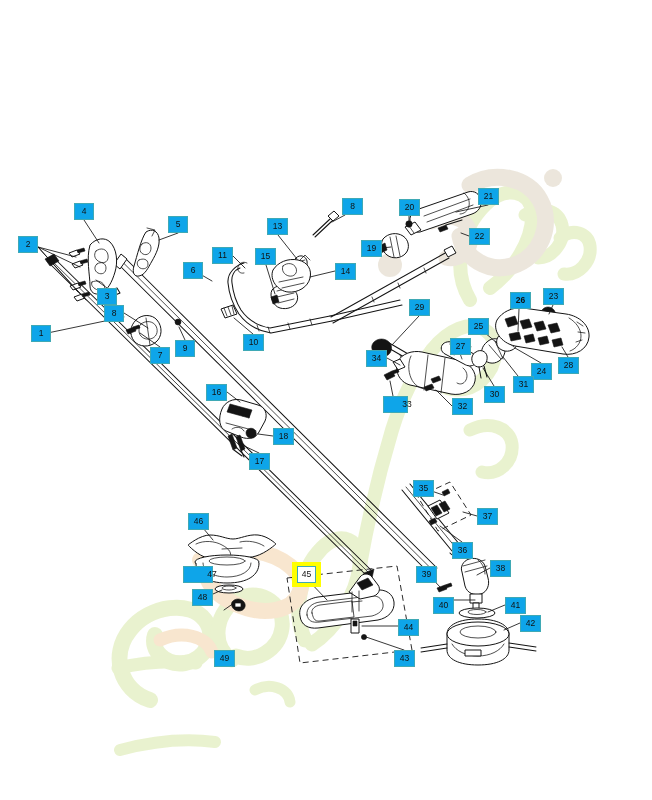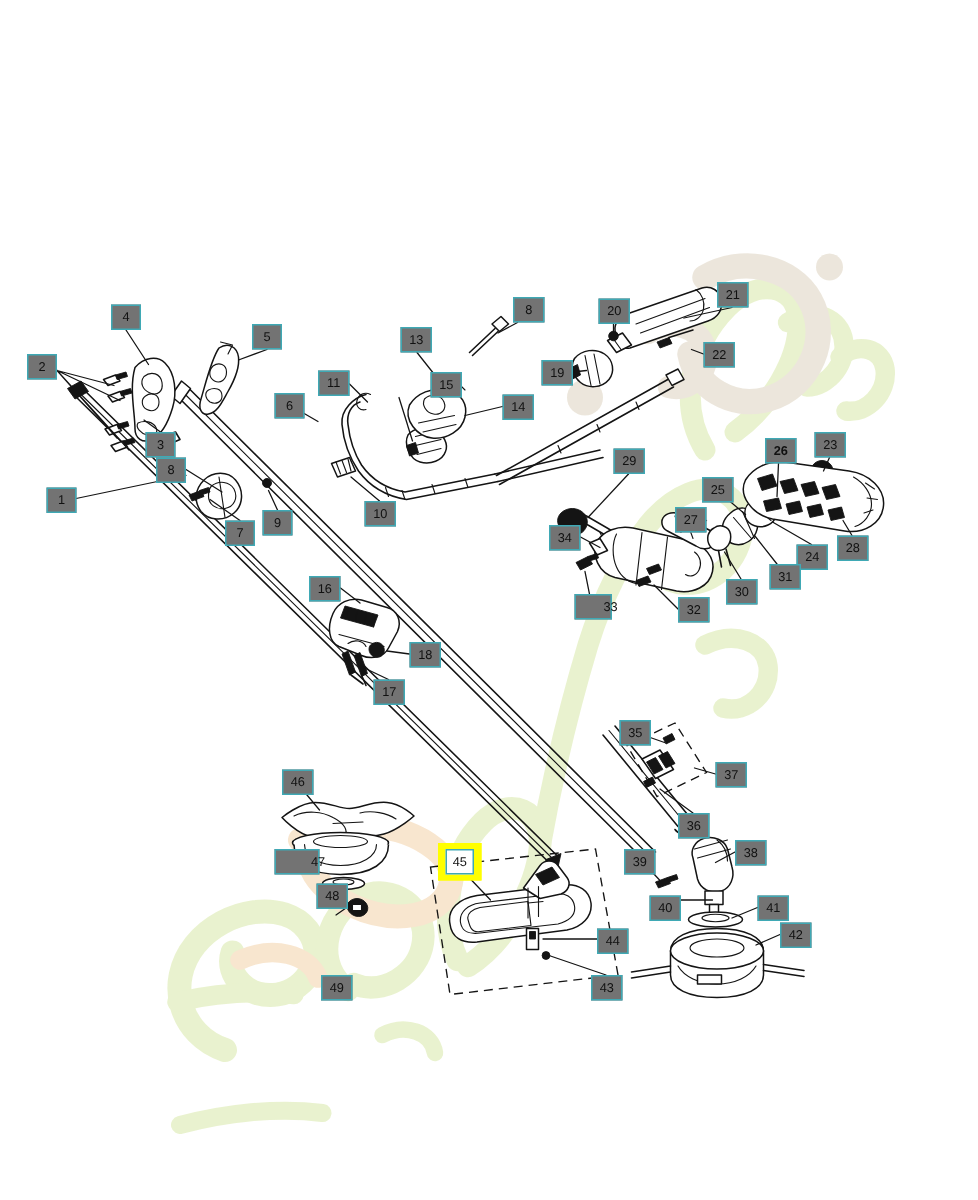--- a/index.html
+++ b/index.html
@@ -1,20 +1,20 @@
 <!DOCTYPE html>
 <html><head>
 <meta charset="utf-8">
 <style>
   html,body{margin:0;padding:0;background:#ffffff;}
   body{font-family:"Liberation Sans",sans-serif;}
   #page{position:relative;width:652px;height:800px;background:#fff;overflow:hidden;}
   #svgroot{position:absolute;left:0;top:0;width:652px;height:800px;}
   .wm{position:absolute;pointer-events:none;user-select:none;}
-  .callout{position:absolute;box-sizing:border-box;border:1.6px solid #3fa9b5;background:#737373;
+  .callout{position:absolute;box-sizing:border-box;border:1.6px solid #3fa9b5;background:#0ea5e9;
            display:flex;align-items:center;justify-content:center;
            font-family:"Liberation Sans",sans-serif;font-size:8.5px;color:#111;line-height:1;}
   .callout.hl{background:#ffff00;border-color:#ffff00;padding:4px;}
   .callout.hl > .inner{border:1.6px solid #3fa9b5;background:#fff;width:100%;height:100%;
            display:flex;align-items:center;justify-content:center;font-size:8.5px;}
 </style>
 </head>
 <body>
 
 <div id="page">
@@ -451,21 +451,21 @@
       <div class="callout" style="left: 168px; top: 216px; width: 20px; height: 17px;">5</div>
       <div class="callout" style="left: 183px; top: 262px; width: 20px; height: 17px;">6</div>
       <div class="callout" style="left: 150px; top: 347px; width: 20px; height: 17px;">7</div>
       <div class="callout" style="left: 104px; top: 305px; width: 20px; height: 17px;">8</div>
       <div class="callout" style="left: 175px; top: 340px; width: 20px; height: 17px;">9</div>
       <div class="callout" style="left: 243px; top: 334px; width: 21px; height: 17px;">10</div>
       <div class="callout" style="left: 212px; top: 247px; width: 21px; height: 17px;">11</div>
       <div class="callout" style="left: 342px; top: 198px; width: 21px; height: 17px;">8</div>
       <div class="callout" style="left: 267px; top: 218px; width: 21px; height: 17px;">13</div>
       <div class="callout" style="left: 335px; top: 263px; width: 21px; height: 17px;">14</div>
-      <div class="callout" style="left: 255px; top: 248px; width: 21px; height: 17px; margin-left: 32px;">15</div>
+      <div class="callout" style="left: 255px; top: 248px; width: 21px; height: 17px;">15</div>
       <div class="callout" style="left: 206px; top: 384px; width: 21px; height: 17px;">16</div>
       <div class="callout" style="left: 249px; top: 453px; width: 21px; height: 17px;">17</div>
       <div class="callout" style="left: 273px; top: 428px; width: 21px; height: 17px;">18</div>
       <div class="callout" style="left: 361px; top: 240px; width: 21px; height: 17px;">19</div>
       <div class="callout" style="left: 399px; top: 199px; width: 21px; height: 17px;">20</div>
       <div class="callout" style="left: 478px; top: 188px; width: 21px; height: 17px;">21</div>
       <div class="callout" style="left: 469px; top: 228px; width: 21px; height: 17px;">22</div>
       <div class="callout" style="left: 543px; top: 288px; width: 21px; height: 17px;">23</div>
       <div class="callout" style="left: 531px; top: 363px; width: 21px; height: 17px;">24</div>
       <div class="callout" style="left: 468px; top: 318px; width: 21px; height: 17px;">25</div>
@@ -486,16 +486,16 @@
       <div class="callout" style="left: 433px; top: 597px; width: 21px; height: 17px;">40</div>
       <div class="callout" style="left: 505px; top: 597px; width: 21px; height: 17px; text-align: center;">41</div>
       <div class="callout" style="left: 520px; top: 615px; width: 21px; height: 17px;">42</div>
       <div class="callout" style="left: 394px; top: 650px; width: 21px; height: 17px;">43</div>
       <div class="callout" style="left: 398px; top: 619px; width: 21px; height: 17px;">44</div>
       <div class="callout hl" style="left: 292px; top: 562px; width: 29px; height: 25px; background: rgb(255, 255, 0);">
         <div class="inner">45</div>
       </div>
       <div class="callout" style="left: 188px; top: 513px; width: 21px; height: 17px;">46</div>
       <div class="callout" style="left: 183px; top: 566px; width: 21px; height: 17px; padding-left: 28px;">47</div>
-      <div class="callout" style="left: 192px; top: 589px; width: 21px; height: 17px; margin-left: 19px;">48</div>
+      <div class="callout" style="left: 192px; top: 589px; width: 21px; height: 17px;">48</div>
       <div class="callout" style="left: 214px; top: 610px; width: 21px; height: 17px; margin-top: 40px;">49</div>
     </div>
 </div>
 
 </body></html>

